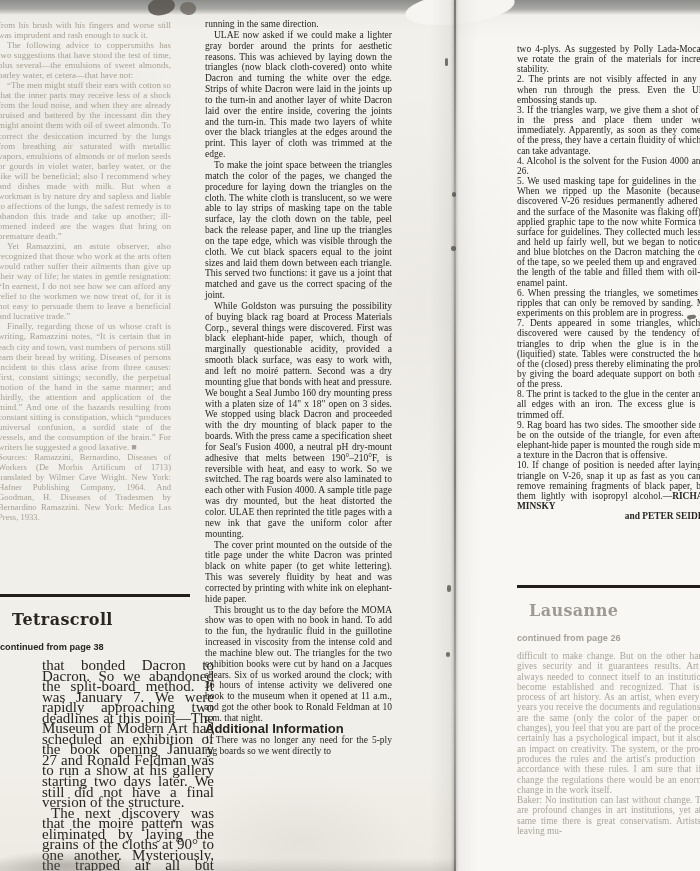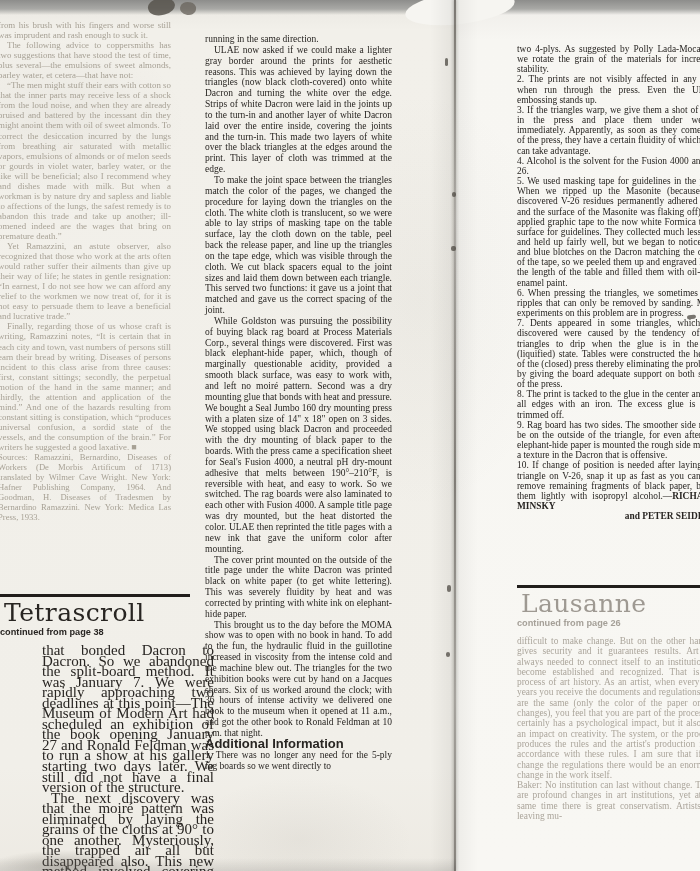--- a/index.html
+++ b/index.html
@@ -42,27 +42,27 @@
   .col{position:absolute;text-align:justify;}
   .col p{margin:0;text-indent:9px;}
   .col p.ni{text-indent:0;}
 
   .left-article{left:-2px;top:20px;width:173px;font-size:8.9px;line-height:10.05px;}
   .faded{color:#a7a195;filter:blur(.35px);}
   .sources{margin-top:7px;font-size:8.6px;line-height:10px;}
 
   .tetra{left:0;top:594px;width:190px;}
   .rule{height:3px;background:#211e1b;margin:0 0 5px 0;}
-  .section-title{font-family:"DejaVu Serif",serif;font-weight:normal;font-size:25px;
-        line-height:21px;letter-spacing:.4px;margin:4px;}
+  .section-title{font-family:"DejaVu Serif",serif;font-weight:bold;font-size:16px;
+        line-height:21px;letter-spacing:.4px;margin:12px;}
   .continued{font-family:"Liberation Sans",sans-serif;font-weight:bold;font-size:9.2px;
         margin:1px 0 8px 0;text-align:left;}
   .tetra .body{width:172px;font-size:15px;line-height:10.55px;margin-left:42px;}
 
-  .mid-col{left:205px;top:34px;width:187px;font-size:9.5px;line-height:10.85px;}
+  .mid-col{left:205px;top:19px;width:187px;font-size:9.5px;line-height:10.85px;}
   .subhead{font-family:"Liberation Sans",sans-serif;font-weight:bold;font-size:13px;
         margin:0;text-align:left;}
 
   .right-items{left:517px;top:44px;width:200px;font-size:9.4px;line-height:10.15px;}
   .sig-line{text-align:right;font-weight:bold;}
   strong{font-weight:bold;}
 
   .lausanne{left:517px;top:585px;width:200px;}
   .lausanne .section-title{color:#9e9992;filter:blur(.3px);}
   .lausanne .continued{color:#a5a098;filter:blur(.3px);}

